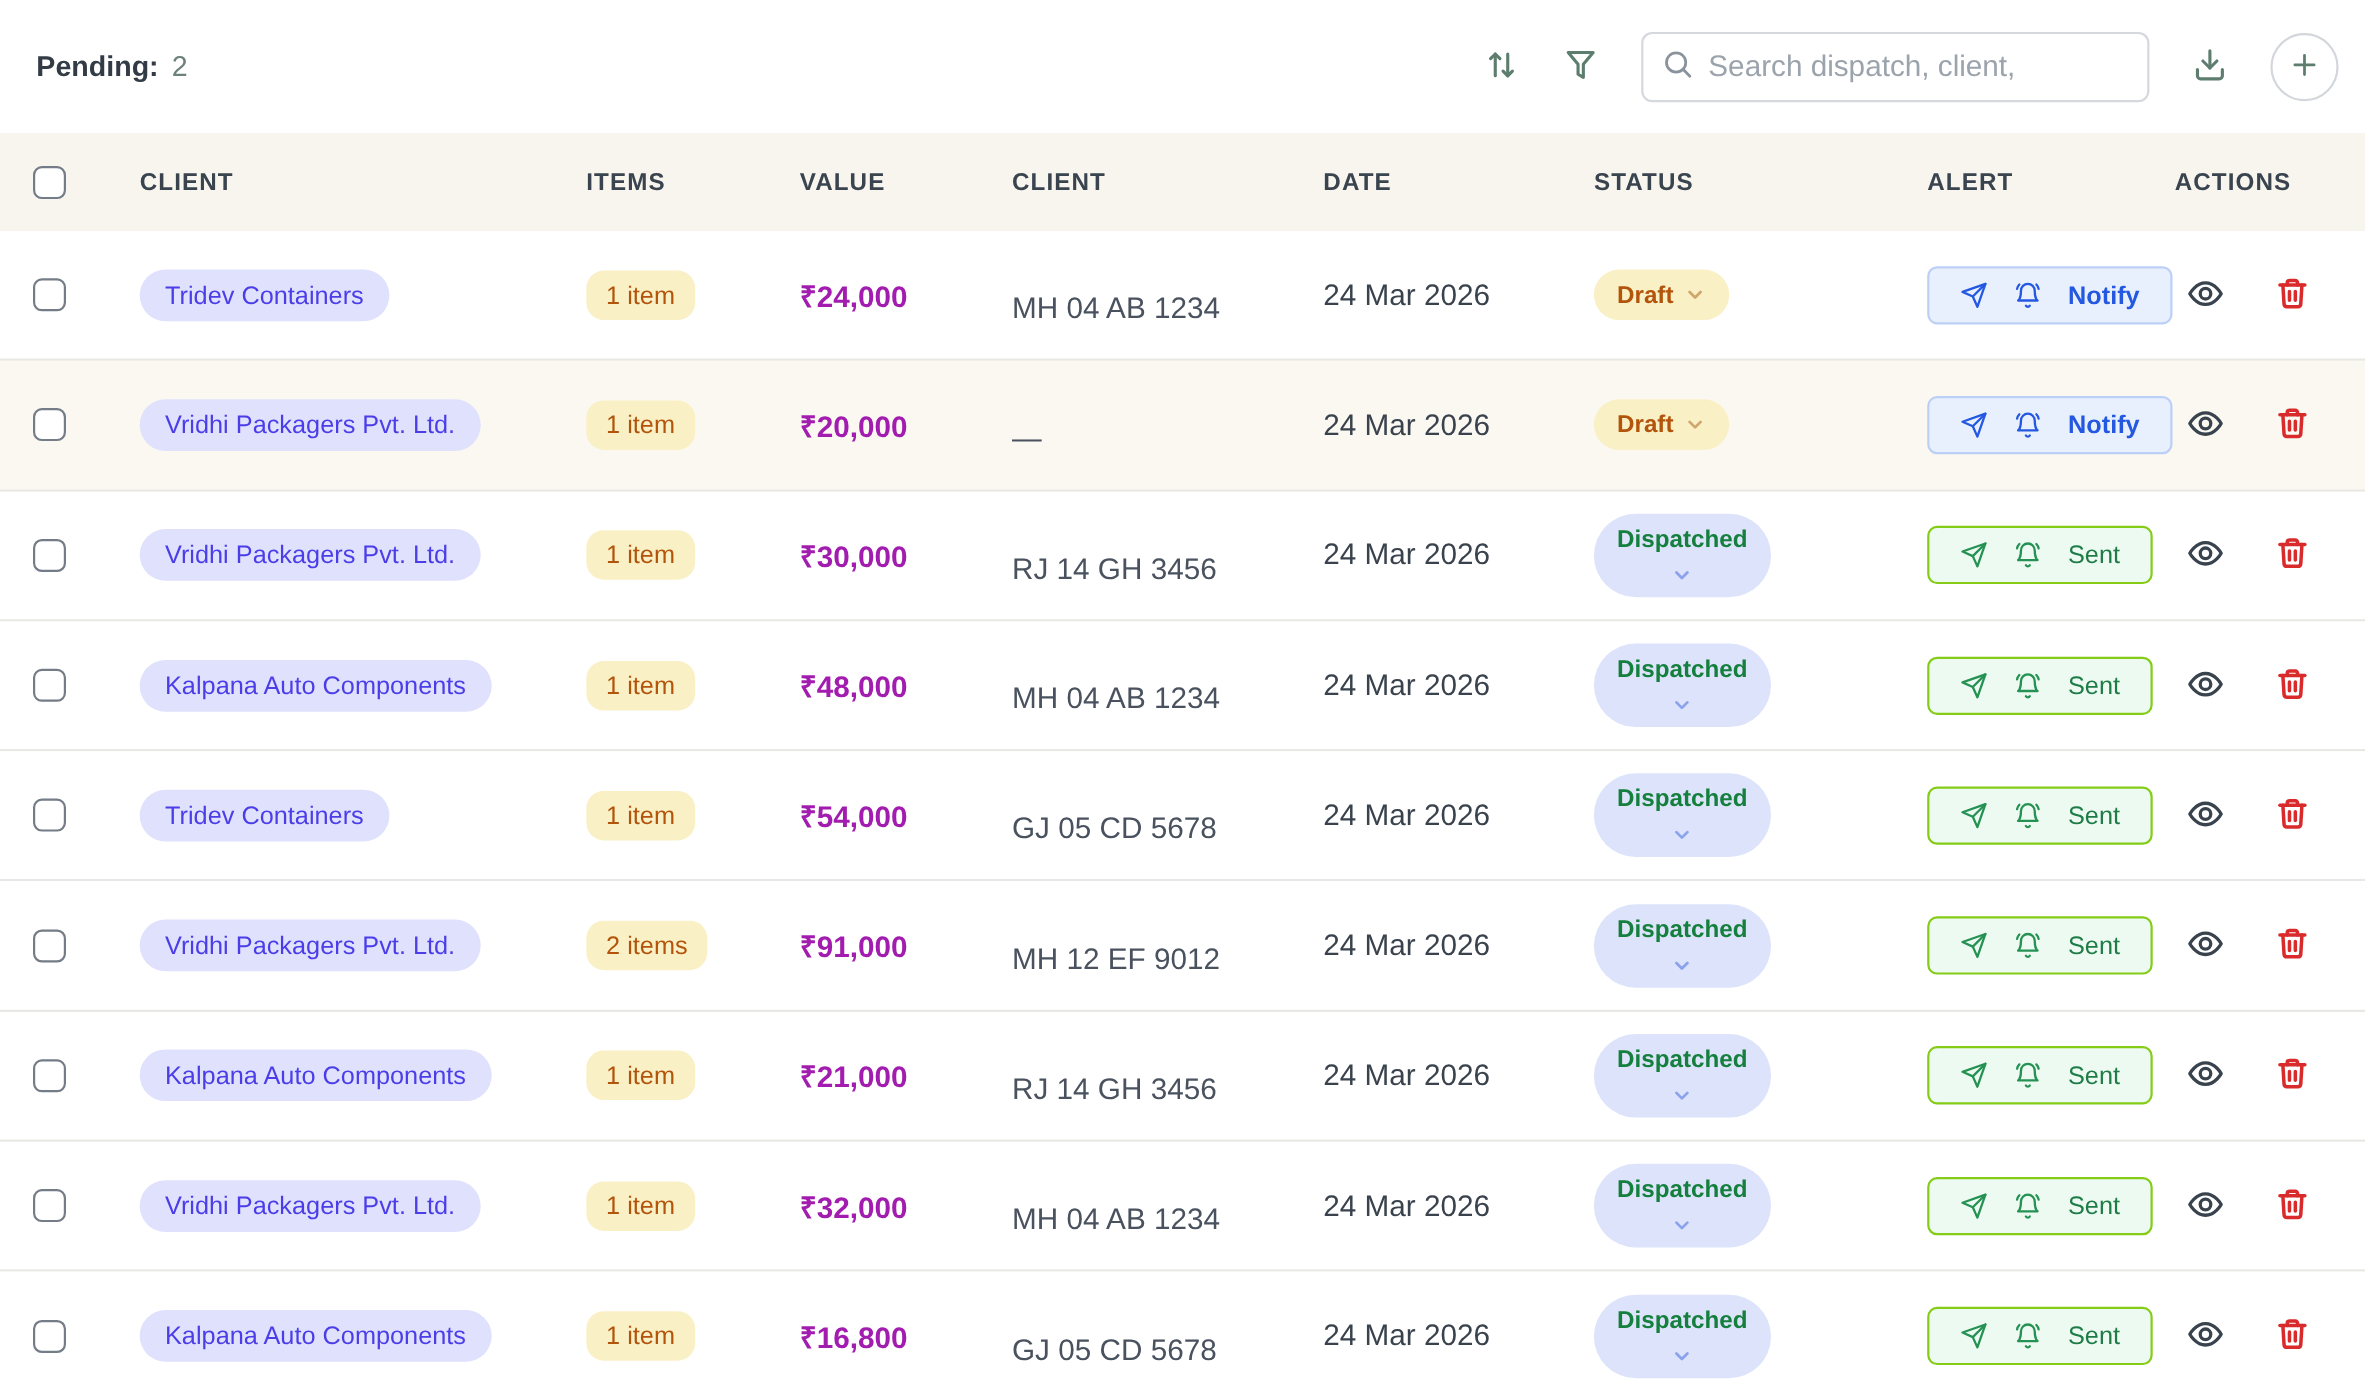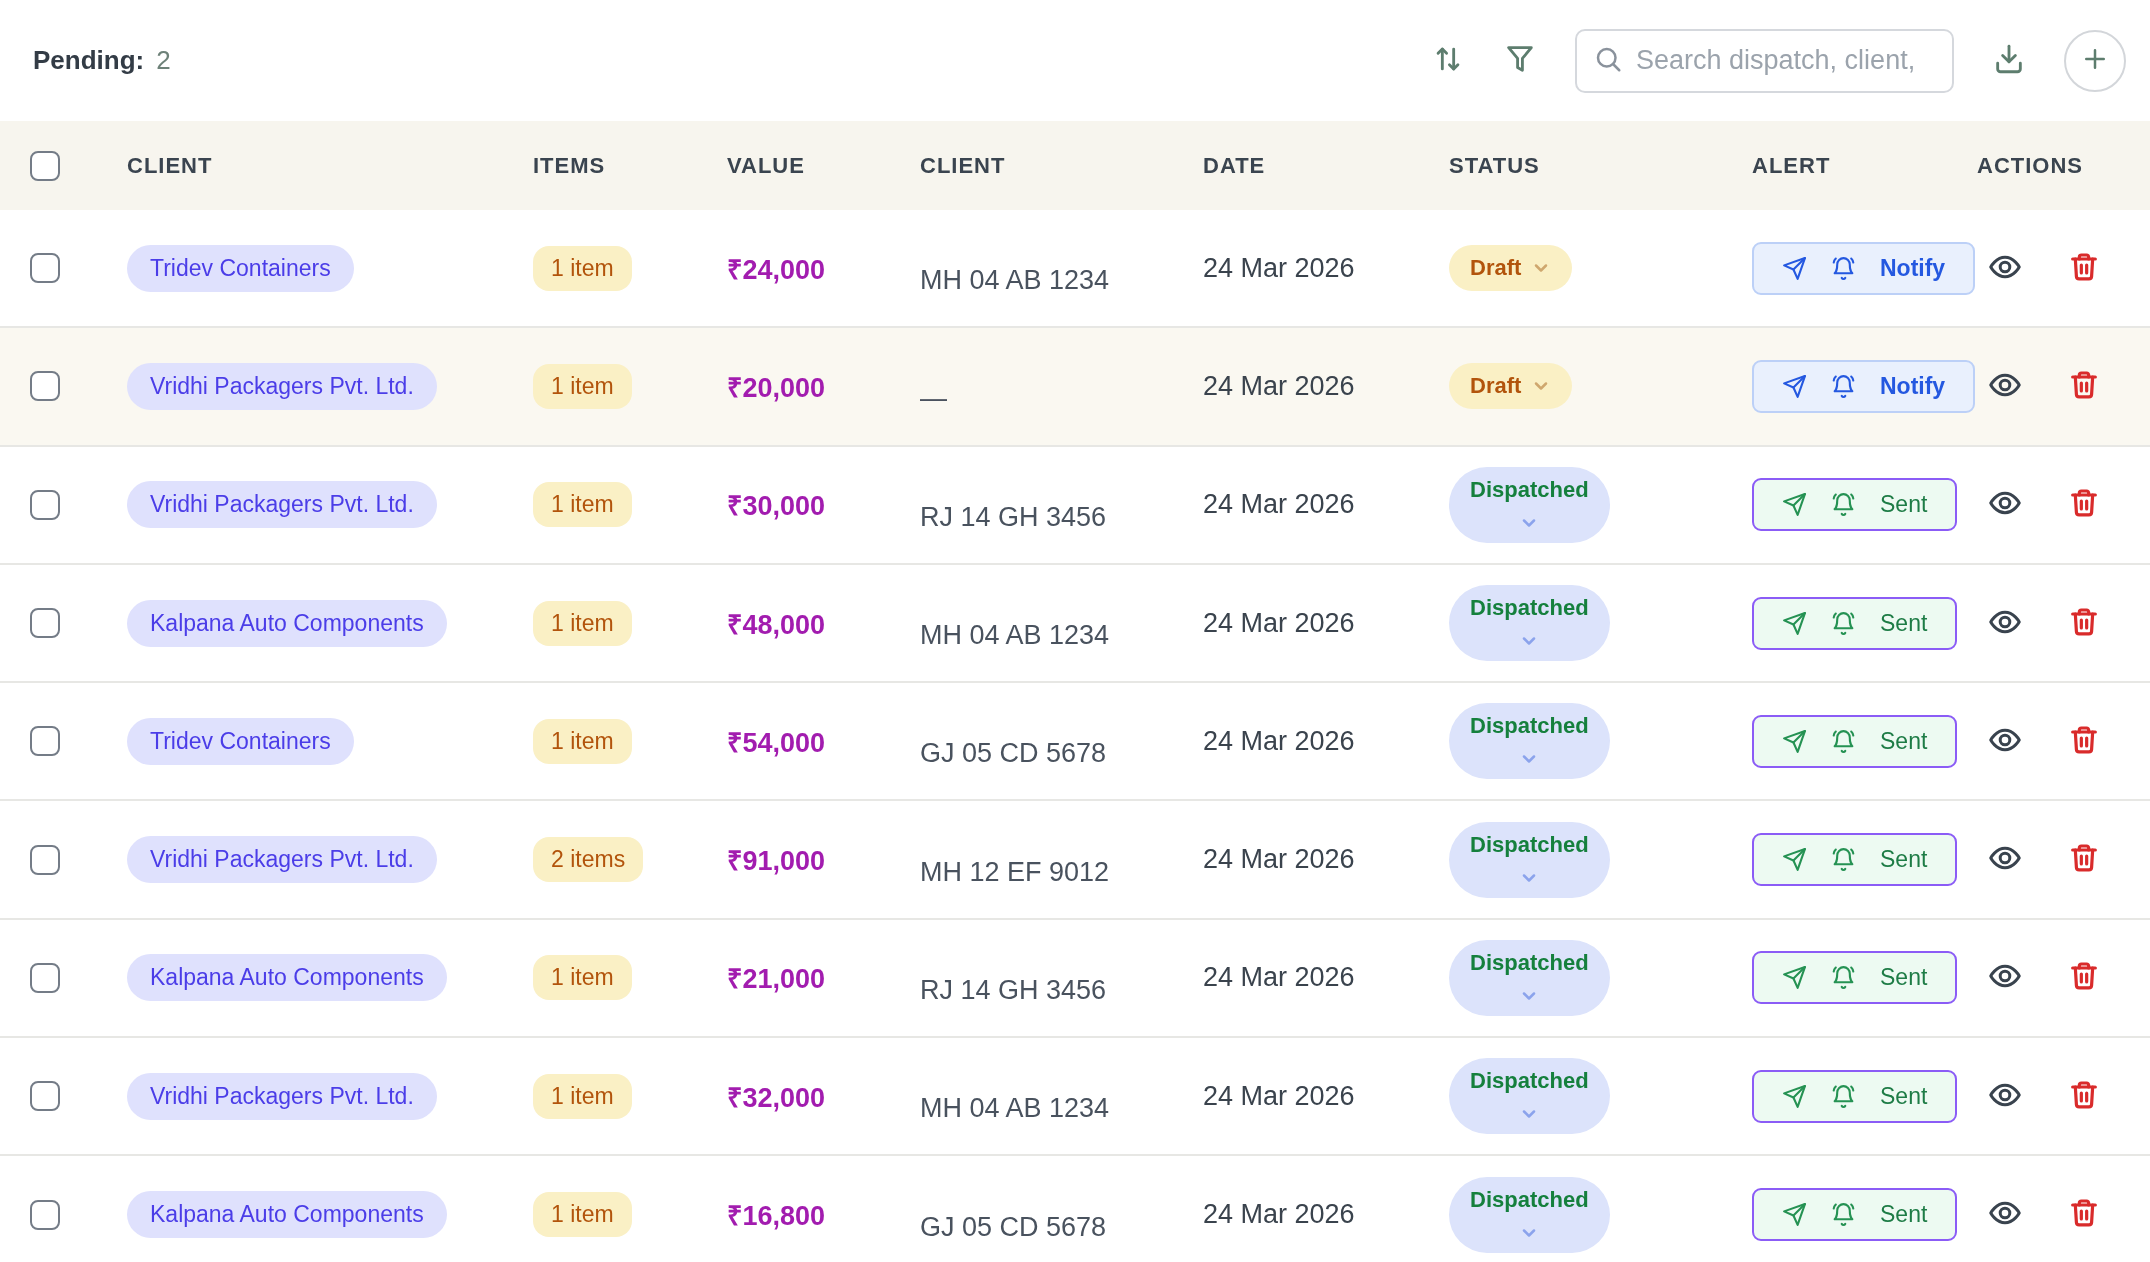--- a/index.html
+++ b/index.html
@@ -7,21 +7,21 @@
     font-family:"Liberation Sans", sans-serif; }
 
   
   .topbar { height:121px; display:flex; align-items:center; padding:0 24px 0 33px; background:#fff; }
   .pending { display:flex; align-items:baseline; gap:12px; font-size:26px; }
   .pending .lbl { color:#333c46; font-weight:700; }
   .pending .cnt { color:#6e8279; font-weight:400; }
   .topbar-right { margin-left:auto; display:flex; align-items:center; gap:38px; }
   .icon-btn { background:none; border:none; cursor:pointer; color:#5d7d6e; display:flex; align-items:center; }
   .icon-btn svg { width:34px; height:34px; }
-  .searchbox { width:379px; height:64px; border:2px solid #d5d8dd; border-radius:10px;
+  .searchbox { width:462px; height:64px; border:2px solid #d5d8dd; border-radius:10px;
     display:flex; align-items:center; padding:0 16px; gap:13px; background:#fff; }
   .searchbox svg { width:30px; height:30px; color:#8a929c; flex:none; }
   .searchbox input { border:none; outline:none; flex:1; font-size:27px; color:#333c46;
     font-family:"Liberation Sans", sans-serif; background:transparent; }
   .searchbox input::placeholder { color:#9ba3ac; }
   .plus-btn { width:62px; height:62px; border-radius:50%; border:2px solid #d3d6da; background:#fff;
     color:#5d7d6e; display:flex; align-items:center; justify-content:center; cursor:pointer; }
   .plus-btn svg { width:30px; height:30px; }
 
   
@@ -48,21 +48,21 @@
   .status-badge svg { width:20px; height:20px; }
   .status-badge.draft { background:#faf0c5; color:#b2540c; }
   .status-badge.draft svg { color:#cfa76e; }
   .status-badge.dispatched { background:#dce3fb; color:#15803d;flex-direction:column; }
   .status-badge.dispatched svg { color:#8ba3ec; }
 
   .alert-btn { display:inline-flex; align-items:center; gap:24px; border-radius:9px;
     font-size:23px; cursor:pointer; padding:11px 28px; }
   .alert-btn svg { width:25px; height:25px; }
   .alert-btn.notify { background:#e9f0fd; border:2px solid #bcd0f7; color:#2458e0; font-weight:600; }
-  .alert-btn.sent { background:#edfaf2; border:2px solid #8b5cf6; color:#1e7c46; font-weight:500; }
+  .alert-btn.sent { background:#edfaf2; border:2px solid #84cc16; color:#1e7c46; font-weight:500; }
   .alert-btn.sent svg { color:#259253; }
   .alert-btn.notify .bell-glyph { display:none; }
   .alert-btn.sent .send-glyph { display:none; }
 
   .actions { display:flex; align-items:center; gap:45px; padding-left:10px; }
   .action-btn { background:none; border:none; cursor:pointer; display:flex; }
   .eye-btn { color:#39434e; } .eye-btn svg { width:36px; height:36px; }
   .trash-btn { color:#d92b2b; } .trash-btn svg { width:32px; height:32px; }
 </style>
 </head>

